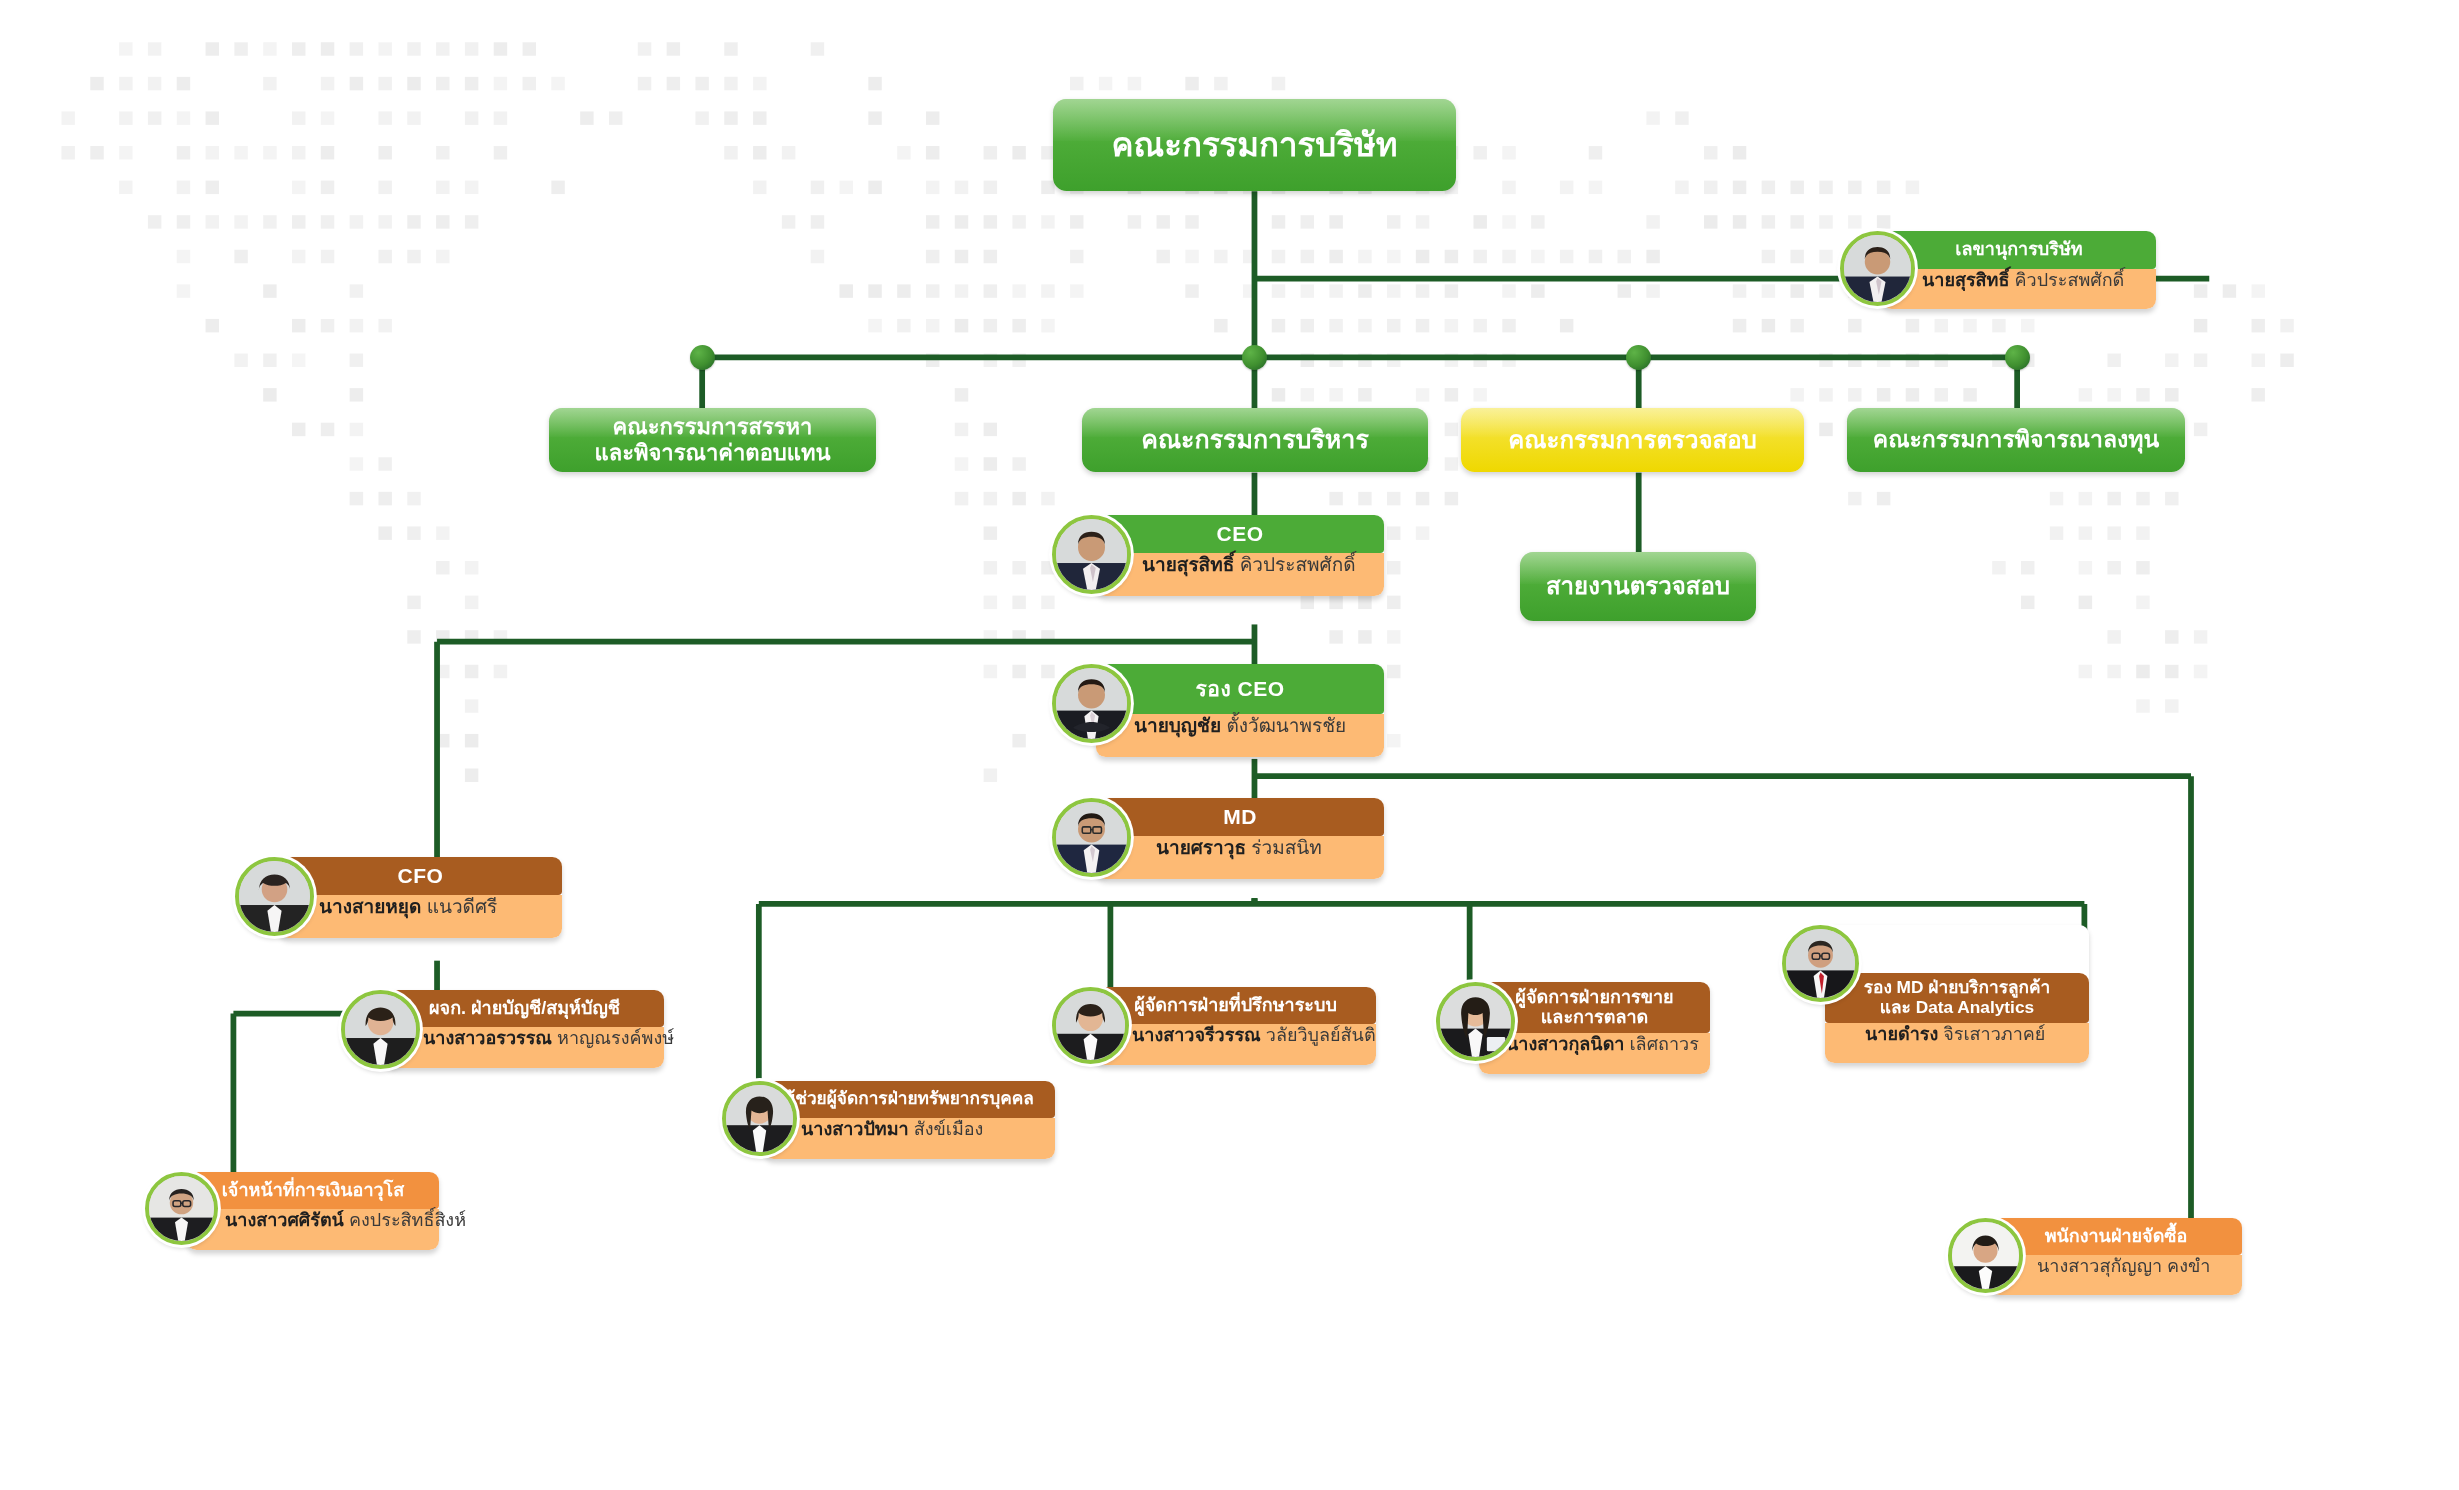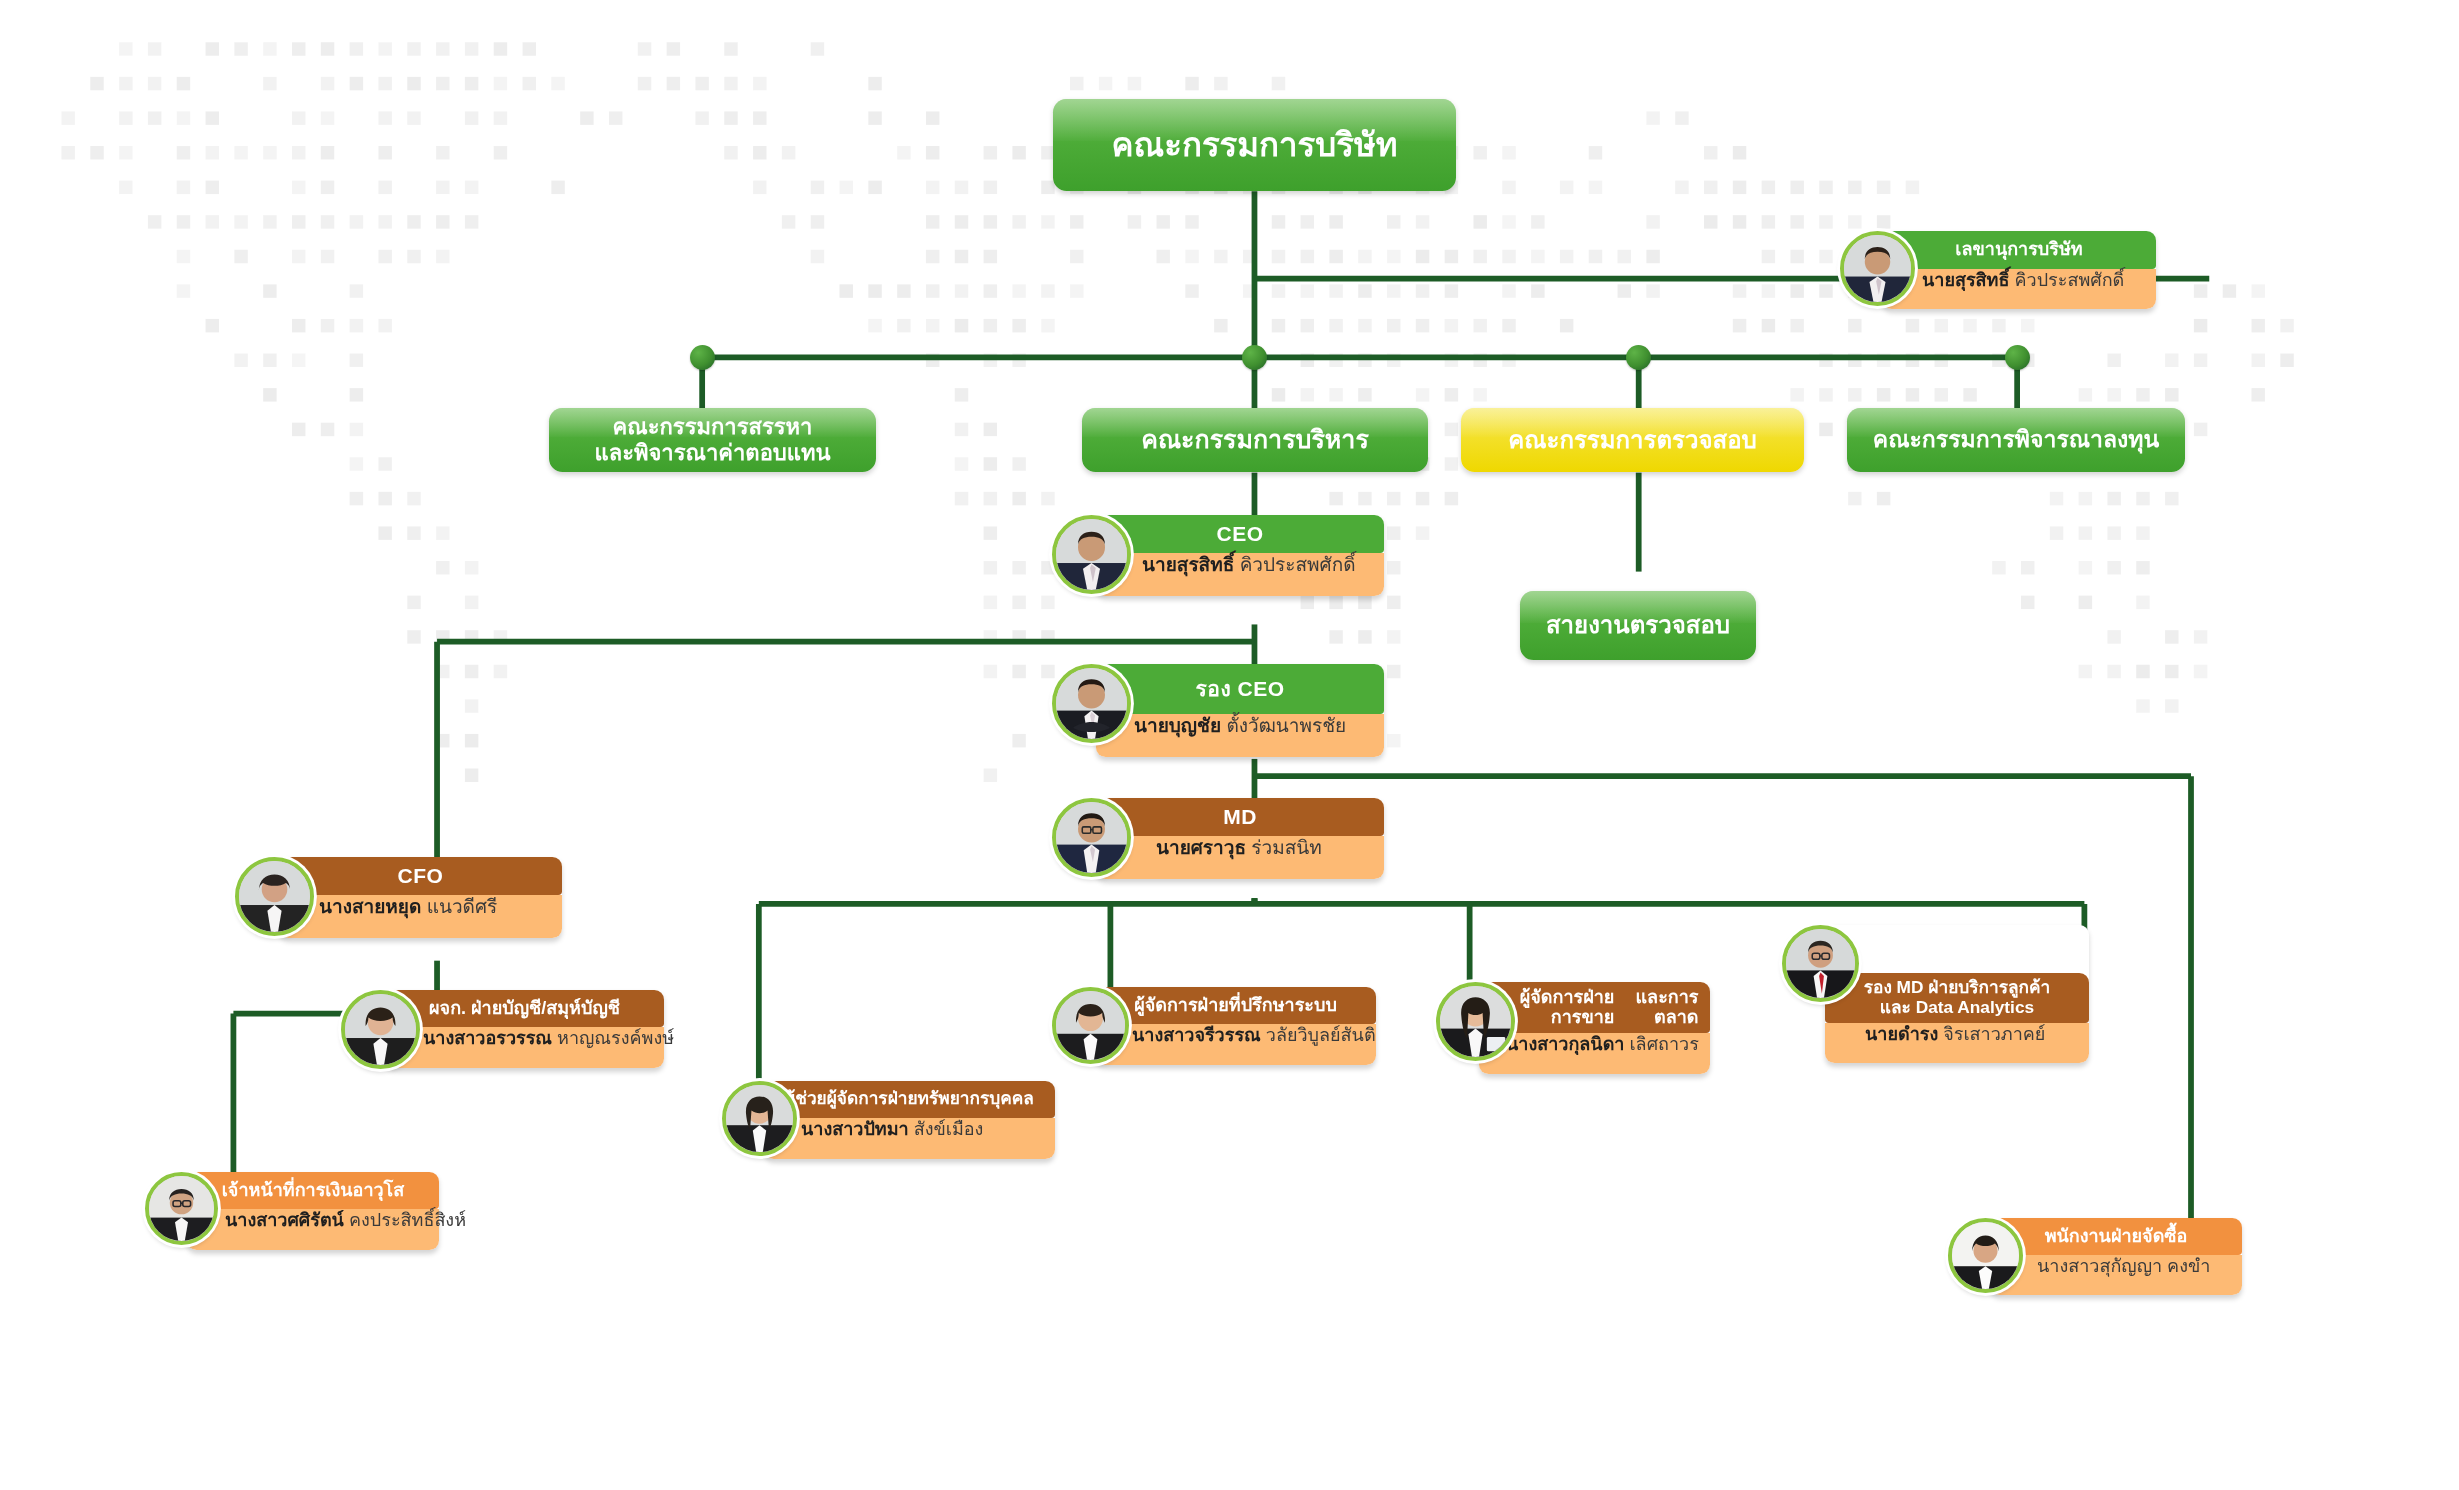--- a/index.html
+++ b/index.html
@@ -680,21 +680,21 @@
     </div>
 
     <div class="node" style="left:1461px; top:408px; width:343px; height:64px;">
       <div class="pill yellow" style="width:343px;height:64px;font-size:24px;">คณะกรรมการตรวจสอบ</div>
     </div>
 
     <div class="node" style="left:1847px; top:408px; width:338px; height:64px;">
       <div class="pill green" style="width:338px;height:64px;font-size:23px;">คณะกรรมการพิจารณาลงทุน</div>
     </div>
 
-    <div class="node" style="left:1520px; top:591px; width:260px; height:69px;">
+    <div class="node" style="left:1520px; top:552px; width:260px; height:69px;">
       <div class="pill green" style="width:236px;height:69px;font-size:24px;">สายงานตรวจสอบ</div>
     </div>
 
     <div class="person" style="left:1052px; top:515px;">
       <div class="avatar" style="width:79px;height:79px;">
         <span class="face">
           <svg viewBox="0 0 100 100">
               <rect width="100" height="100" fill="#d7dada"></rect>
               <rect y="62" width="100" height="38" fill="#20263a"></rect>
               <path d="M50 62 L62 70 L56 100 L44 100 L38 70 Z" fill="#f2eff0"></path>
@@ -880,21 +880,21 @@
               <rect width="100" height="100" fill="#dcdddd"></rect>
               <rect y="60" width="100" height="40" fill="#1a1a1c"></rect>
               <path d="M50 60 L60 68 L55 100 L45 100 L40 68 Z" fill="#f9f8f8"></path>
               <circle cx="50" cy="39" r="18" fill="#e6bb99"></circle>
               <path d="M30 42c-2-17 8-26 20-26s22 9 20 26c-1 14-4 26-8 32l-2-36c-3 2-6 3-10 3s-7-1-10-3l-2 36c-4-6-7-18-8-32z" fill="#241d16"></path>
               <rect x="66" y="72" width="26" height="20" rx="2" fill="#eceff2"></rect>
             </svg>
         </span>
       </div>
       <div class="pcard" style="width:231px;left:43px;">
-        <div class="phead brown" style="font-size:18px;height:51px;flex-direction:row;">
+        <div class="phead brown" style="font-size:18px;height:51px;flex-direction:column;">
           <span>ผู้จัดการฝ่ายการขาย</span>
           <span>และการตลาด</span>
         </div>
         <div class="pname" style="font-size:18px;height:41px;justify-content:flex-start;padding-left:27px;">
           <b>นางสาวกุลนิดา</b>
           <i>เลิศถาวร</i>
         </div>
       </div>
     </div>
 

